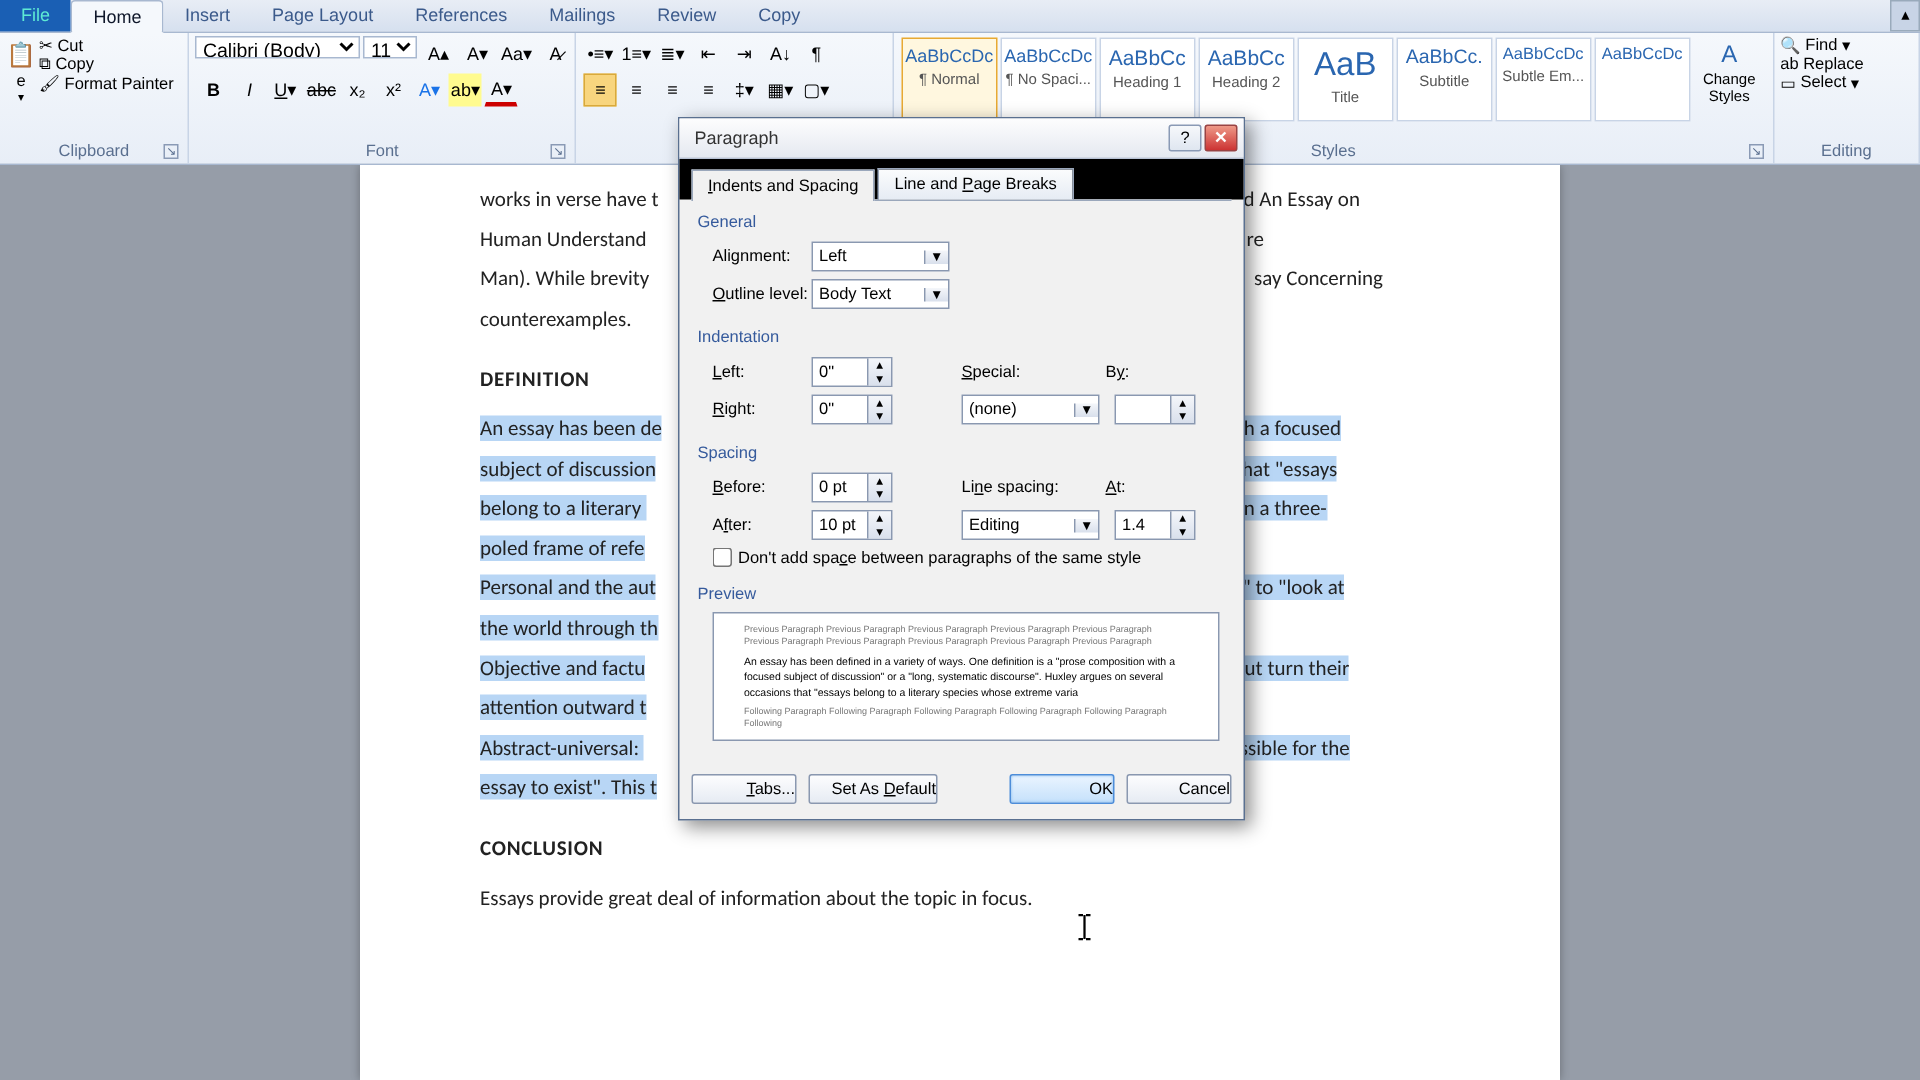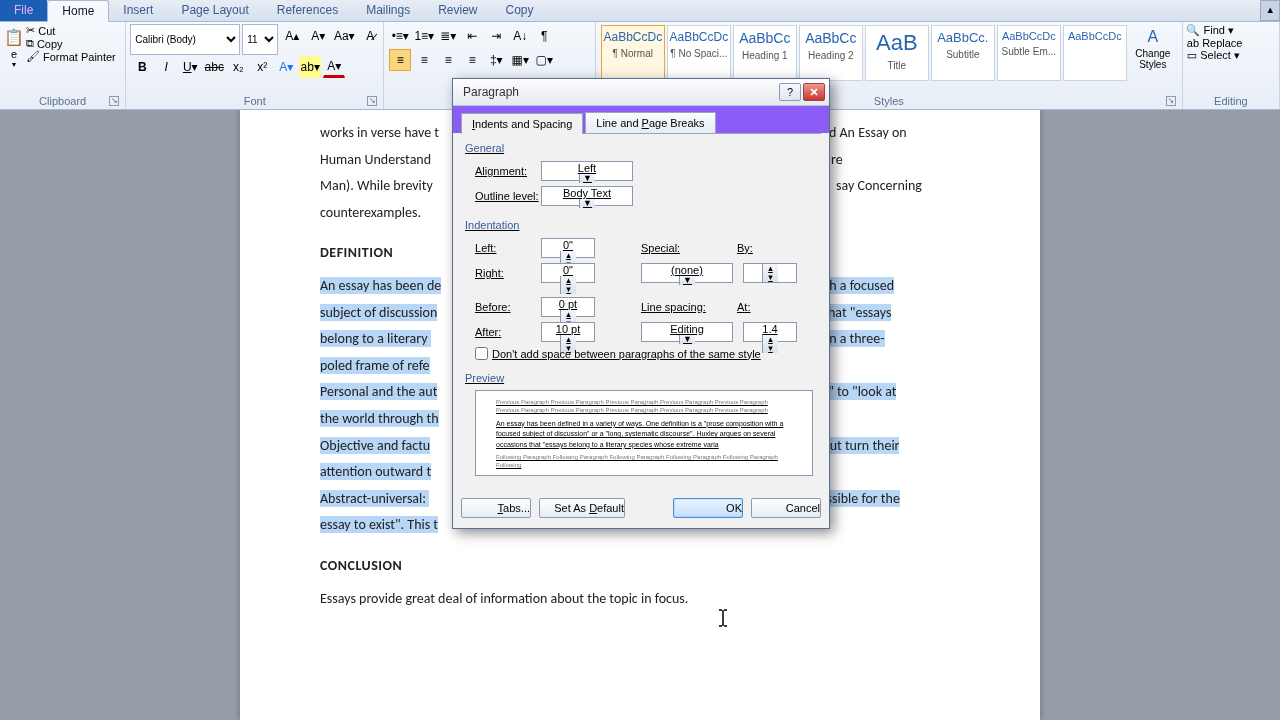--- a/index.html
+++ b/index.html
@@ -1,66 +1,66 @@
 <!DOCTYPE html>
 <html><head>
 <meta charset="utf-8">
 <style>
 * { box-sizing: border-box; margin: 0; padding: 0; }
 body { font-family: "Segoe UI", Tahoma, sans-serif; font-size: 11px; background: #fff; width: 1280px; height: 720px; overflow: hidden; position: relative; }
 
 
 .ribbon-tabs { display: flex; background: linear-gradient(#e8edf5,#d6e0ef); border-bottom: 1px solid #a8b8d0; height: 22px; padding-left: 0; }
 .ribbon-tab { padding: 3px 14px; color: #3b5a8b; cursor: pointer; font-size: 12px; }
-.ribbon-tab.file { background: #1a5fb4; color: #f0abfc; }
+.ribbon-tab.file { background: #1a5fb4; color: #5eead4; }
 .ribbon-tab.active { background: #f5f8fc; border: 1px solid #a8b8d0; border-bottom: 1px solid #f5f8fc; margin-bottom: -1px; border-radius: 3px 3px 0 0; color: #0f172a; }
 .minimize-up { margin-left: auto; padding: 2px 6px; background: #c8d4e6; border: 1px solid #9ab; }
 
 
 .ribbon { display: flex; background: linear-gradient(#f5f8fc,#e8eef7); border-bottom: 1px solid #a8b8d0; height: 88px; }
 .rgroup { border-right: 1px solid #c8d4e6; padding: 2px 4px; display: flex; flex-direction: column; }
 .rgroup-body { flex: 1; display: flex; align-items: flex-start; }
 .rgroup-label { text-align: center; color: #5a6f8f; font-size: 11px; padding-top: 2px; position: relative; }
 .rgroup-label .dlauncher { position: absolute; right: 2px; bottom: 1px; width: 10px; height: 10px; border: 1px solid #8a9ab5; font-size: 8px; line-height: 8px; color: #5a6f8f; }
 
 .vbtn { display: flex; flex-direction: column; align-items: center; padding: 2px 4px; margin: 0 1px; }
 .vbtn .ic { width: 22px; height: 22px; display: flex; align-items: center; justify-content: center; font-size: 16px; }
 .smbtn { width: 22px; height: 22px; display: inline-flex; align-items: center; justify-content: center; border: 1px solid transparent; margin: 1px; font-size: 12px; }
 .smbtn.pressed { background: #f8d57e; border-color: #d9a93b; }
 .col { display: flex; flex-direction: column; }
 .row { display: flex; }
 
-.font-select, .size-select { border: 1px solid #a8b8d0; background: #fff; height: 31px; font-size: 10px; }
+.font-select, .size-select { border: 1px solid #a8b8d0; background: #fff; height: 15px; font-size: 13px; text-decoration: underline; }
 .font-select { width: 110px; }
 .size-select { width: 36px; }
 
 .style-tile { border: 1px solid #c8d4e6; width: 64px; height: 56px; margin: 1px; text-align: center; padding-top: 4px; background: #fff; }
 .style-tile.sel { border: 1px solid #e7a934; background: #fff7df; }
 .style-prev { font-size: 14px; color: #2a66b0; }
 .style-name { font-size: 10px; color: #555; margin-top: 4px; }
 
 
 .doc-area { position: absolute; top: 110px; left: 0; right: 0; bottom: 0; background: #969da8; display: flex; justify-content: center; overflow: hidden; }
 .page { background: #fff; width: 800px; margin-top: 0; padding: 10px 80px 40px 80px; box-shadow: 0 0 6px rgba(0,0,0,.3); font-family: Calibri, sans-serif; font-size: 14px; color: #222; line-height: 1.9; }
 .page h3 { font-weight: bold; margin: 14px 0 6px; font-size: 14px; letter-spacing: .5px; }
 .sel-text { background: #b8d6f5; }
 .dialog { position: absolute; left: 452px; top: 78px; width: 378px; background: #f1f1f1; border: 1px solid #5a7090; box-shadow: 4px 4px 12px rgba(0,0,0,.45); font-size: 11px; }
 .dlg-title { background: linear-gradient(#fdfdfe,#e5e9f0); border-bottom: 1px solid #b8c2d4; display: flex; align-items: center; padding: 4px 4px 4px 10px; }
 .dlg-title span { flex: 1; font-size: 12px; color: #333; }
 .dlg-title .tbtn { width: 22px; height: 18px; border: 1px solid #8a9ab5; background: linear-gradient(#f6f8fb,#dfe6f0); margin-left: 2px; text-align: center; font-size: 11px; line-height: 16px; border-radius: 2px; }
 .dlg-title .tbtn.cls { background: linear-gradient(#e98,#c33); color: #fff; border-color: #944; font-weight: bold; }
-.dlg-tabs { display: flex; padding: 6px 8px 0 8px; background: #8b5cf6; }
+.dlg-tabs { display: flex; padding: 6px 8px 0 8px; background: #000000; }
 .dlg-tab { padding: 4px 10px; border: 1px solid #9aa7bb; background: linear-gradient(#fbfcfd,#e6ecf4); margin-right: 2px; font-size: 11px; border-bottom: none; }
 .dlg-tab.active { background: #f1f1f1; position: relative; top: 1px; }
 .dlg-body { border-top: 1px solid #9aa7bb; margin: 0 8px; padding: 8px 4px 4px 4px; background: #f1f1f1; }
-.sect { margin-bottom: 12px; text-decoration: underline; }
+.sect { margin-bottom: 12px; }
 .sect-h { color: #355a9c; font-size: 11px; margin-bottom: 6px; }
 .frow { display: flex; align-items: center; margin: 3px 0 3px 10px; height: 22px; }
 .lbl { width: 66px; }
-.combo, .spin { border: 1px solid #8a98b0; background: #fff; height: 20px; display: inline-flex; align-items: center; flex-direction: column; }
+.combo, .spin { border: 1px solid #8a98b0; background: #fff; height: 20px; display: inline-flex; align-items: center; }
 .combo { width: 92px; }
 .combo .cv { flex: 1; padding: 0 4px; }
 .combo .cd, .spin .sp { width: 16px; background: linear-gradient(#f4f6fa,#d9e0ec); border-left: 1px solid #8a98b0; text-align: center; font-size: 9px; line-height: 9px; }
 .spin { width: 54px; }
 .spin .sv { flex: 1; padding: 0 4px; }
 .spin .sp { display: flex; flex-direction: column; height: 18px; }
 .spin .sp div { flex: 1; }
 .chk { margin: 4px 0 0 10px; display: flex; align-items: center; gap: 4px; }
 .chk input { width: 13px; height: 13px; }
 .preview-box { border: 1px solid #8a98b0; background: #fff; height: 86px; margin: 4px 4px 8px 10px; padding: 8px 20px; font-size: 6px; color: #777; line-height: 1.3; overflow: hidden; }
@@ -300,20 +300,21 @@
             <span class="sv"></span>
             <span class="sp">
               <div>▴</div>
               <div>▾</div>
             </span>
           </div>
       </div>
     </div>
 
     <div class="sect">
+      <div class="sect-h">Spacing</div>
       <div class="frow">
         <span class="lbl"><span class="underline-accel">B</span>efore:</span>
         <div class="spin">
             <span class="sv">0 pt</span>
             <span class="sp">
               <div>▴</div>
               <div>▾</div>
             </span>
           </div>
         <span style="width:46px"></span>

